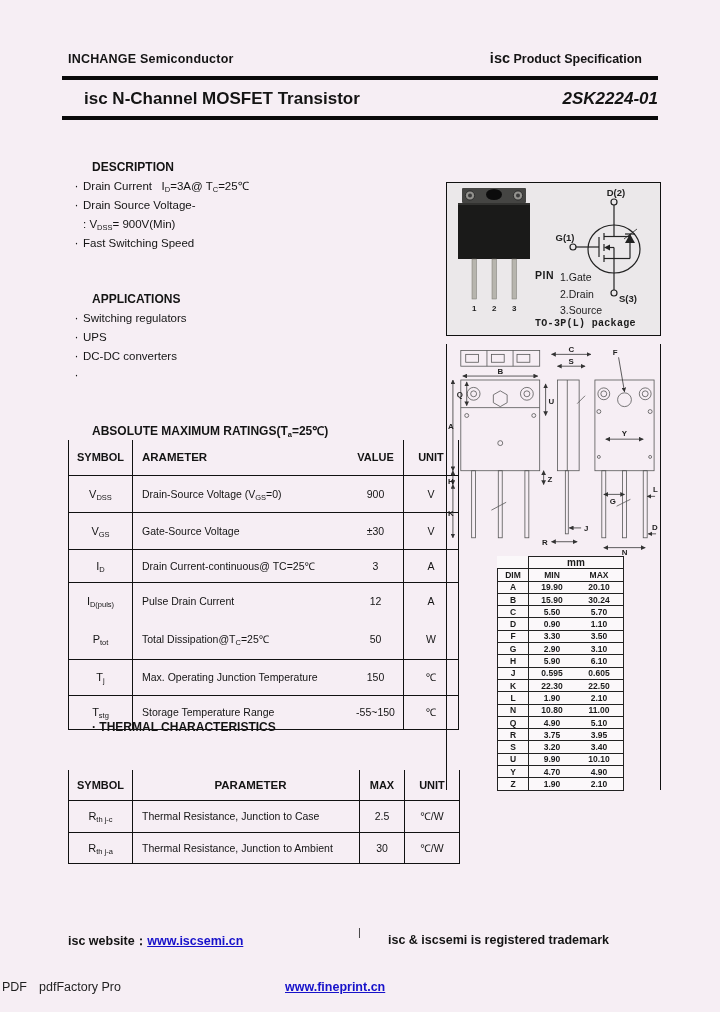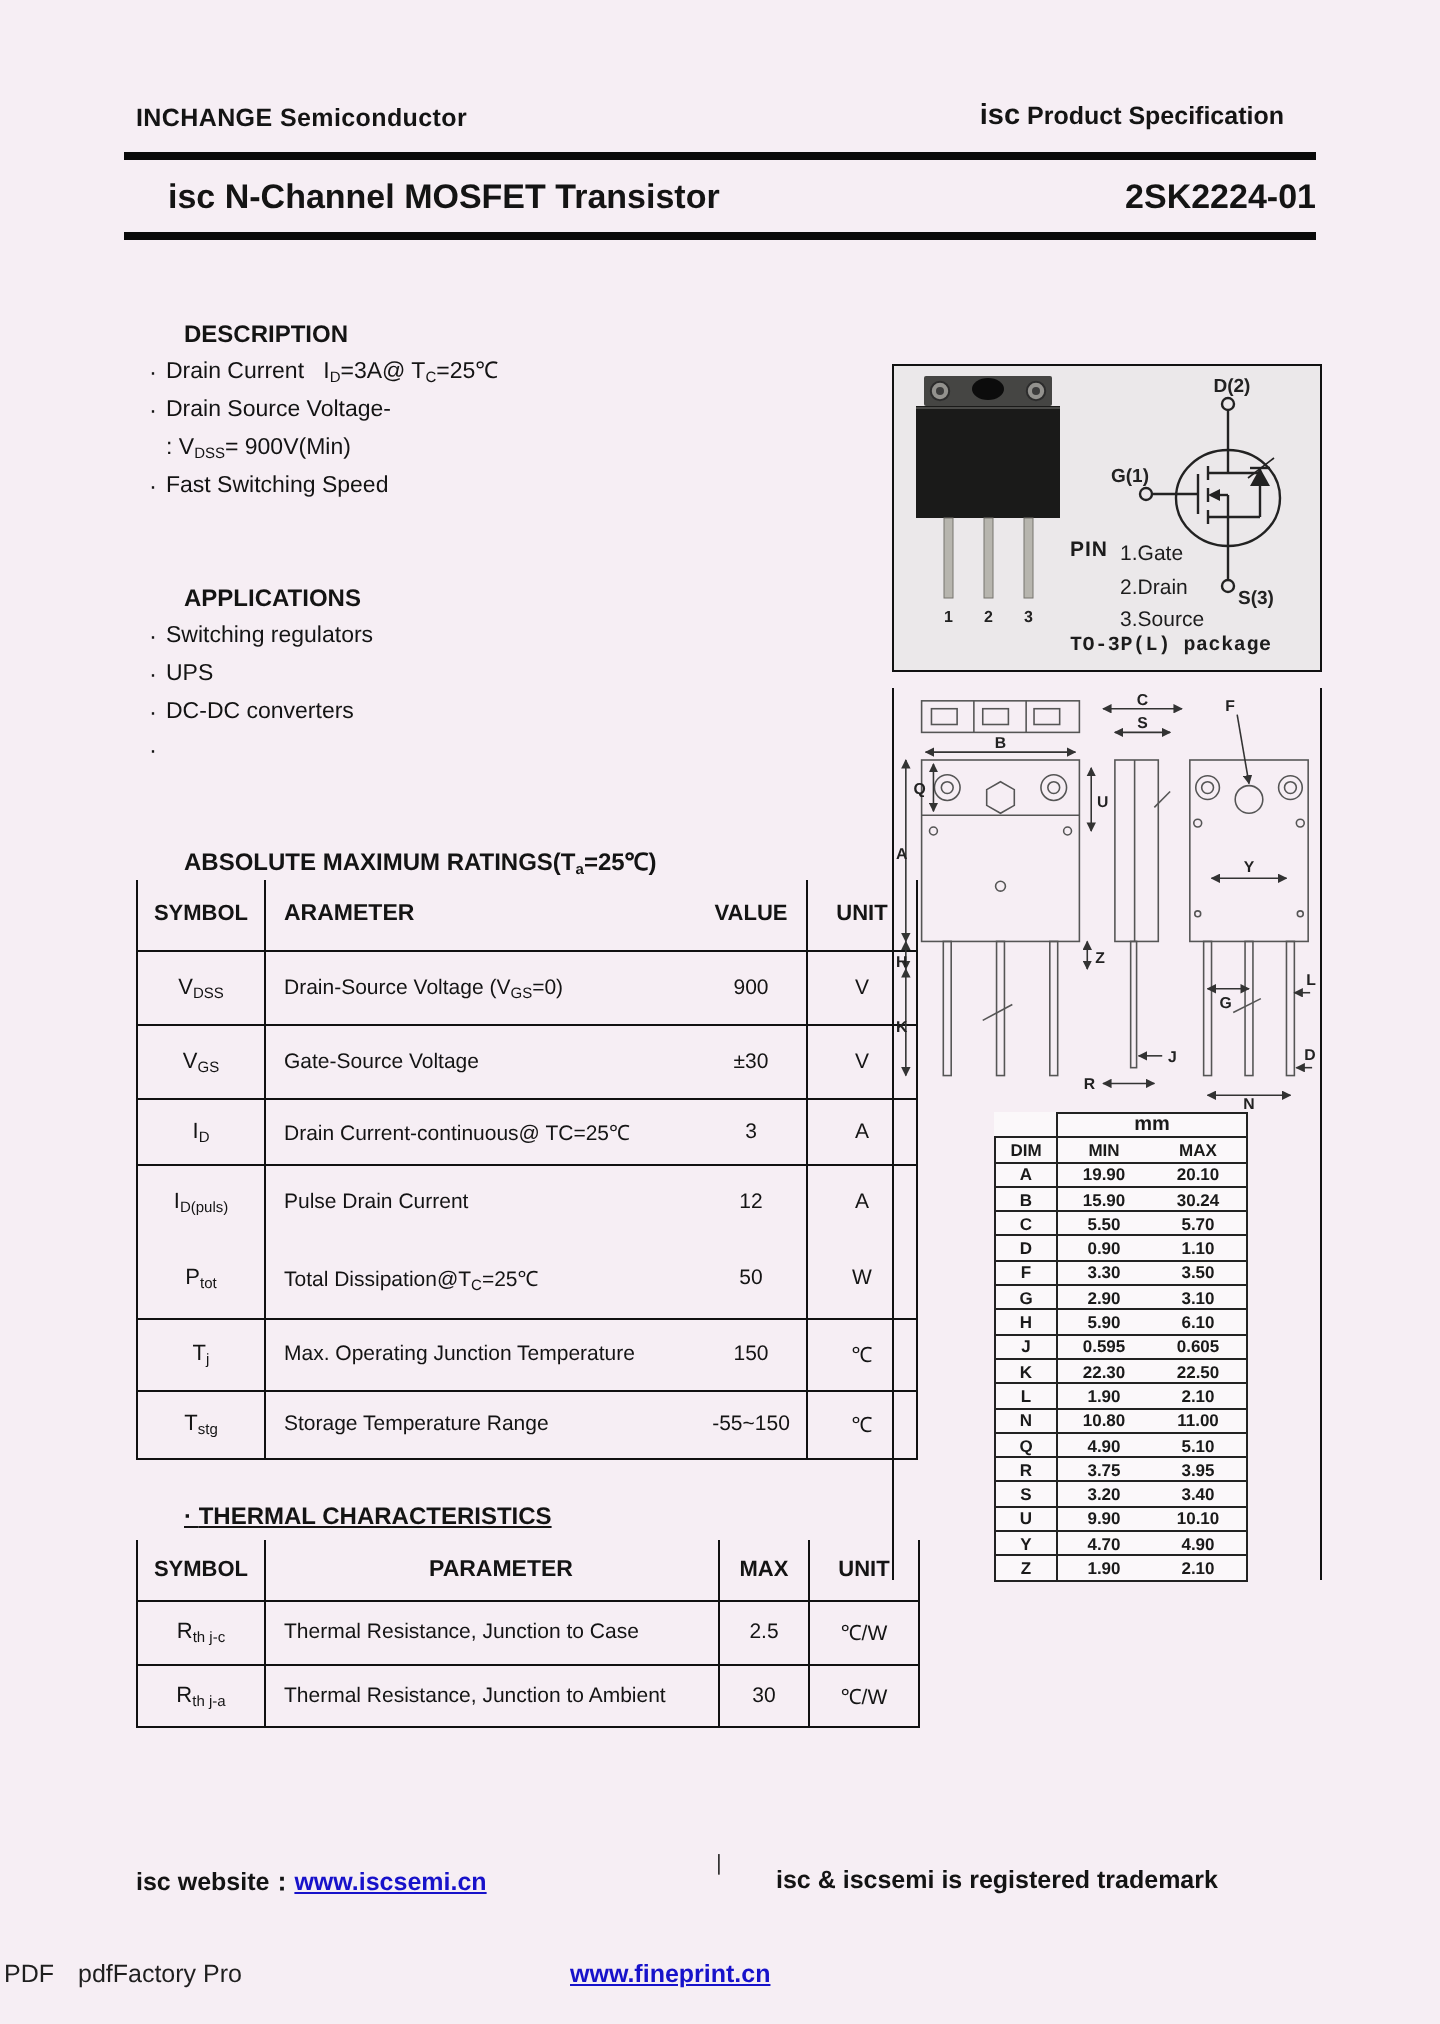--- a/index.html
+++ b/index.html
@@ -7,21 +7,21 @@
         font-family:"Liberation Sans",sans-serif;color:#141414;overflow:hidden;}
   .abs{position:absolute;}
   sub{font-size:7.5px;vertical-align:-2px;line-height:0;}
   .rule{position:absolute;background:#0a0a0a;height:4px;width:596px;left:62px;}
 
   
   .company{left:68px;top:52px;font-size:12.5px;font-weight:bold;letter-spacing:.2px;}
   .spec{right:78px;top:50px;font-size:12.5px;font-weight:bold;}
   .spec .brand{font-size:14.5px;}
   .doc-title{left:84px;top:89px;font-size:17px;font-weight:bold;}
-  .part-no{right:62px;top:89px;font-size:17px;font-weight:bold;}
+  .part-no{right:62px;top:89px;font-size:17px;font-weight:bold;font-style:italic;}
 
   
   .sec-head{font-size:12px;font-weight:bold;margin-left:24px;}
   .b-line{display:flex;font-size:11.5px;line-height:19px;}
   .bullet{width:13px;text-align:center;font-size:12px;}
   .cont{padding-left:13px;}
 
   
   table{border-collapse:collapse;table-layout:fixed;}
   .ratings{border-left:1.2px solid #111;border-right:1.2px solid #111;width:378px;font-size:10.5px;}
@@ -169,21 +169,21 @@
     </tr>
     <tr style="height:34px;">
       <td class="sym">T<sub>stg</sub></td>
       <td class="par">Storage Temperature Range</td>
       <td class="val">-55~150</td>
       <td class="unit">℃</td>
     </tr>
   </tbody>
     </table>
 
-  <div class="abs sec-head" style="left:68px;top:751px;text-decoration:underline;">
+  <div class="abs sec-head" style="left:68px;top:720px;">
     <span>·</span>
     <span>THERMAL CHARACTERISTICS</span>
   </div>
   <table class="abs ratings" style="left:68px;top:770px;">
     <tbody>
         <tr class="head" style="height:30px;">
       <td class="sym">SYMBOL</td>
       <td class="par" style="width:217px;text-align:center;">PARAMETER</td>
       <td class="val maxl" style="width:44px;">MAX</td>
       <td class="unit">UNIT</td>

